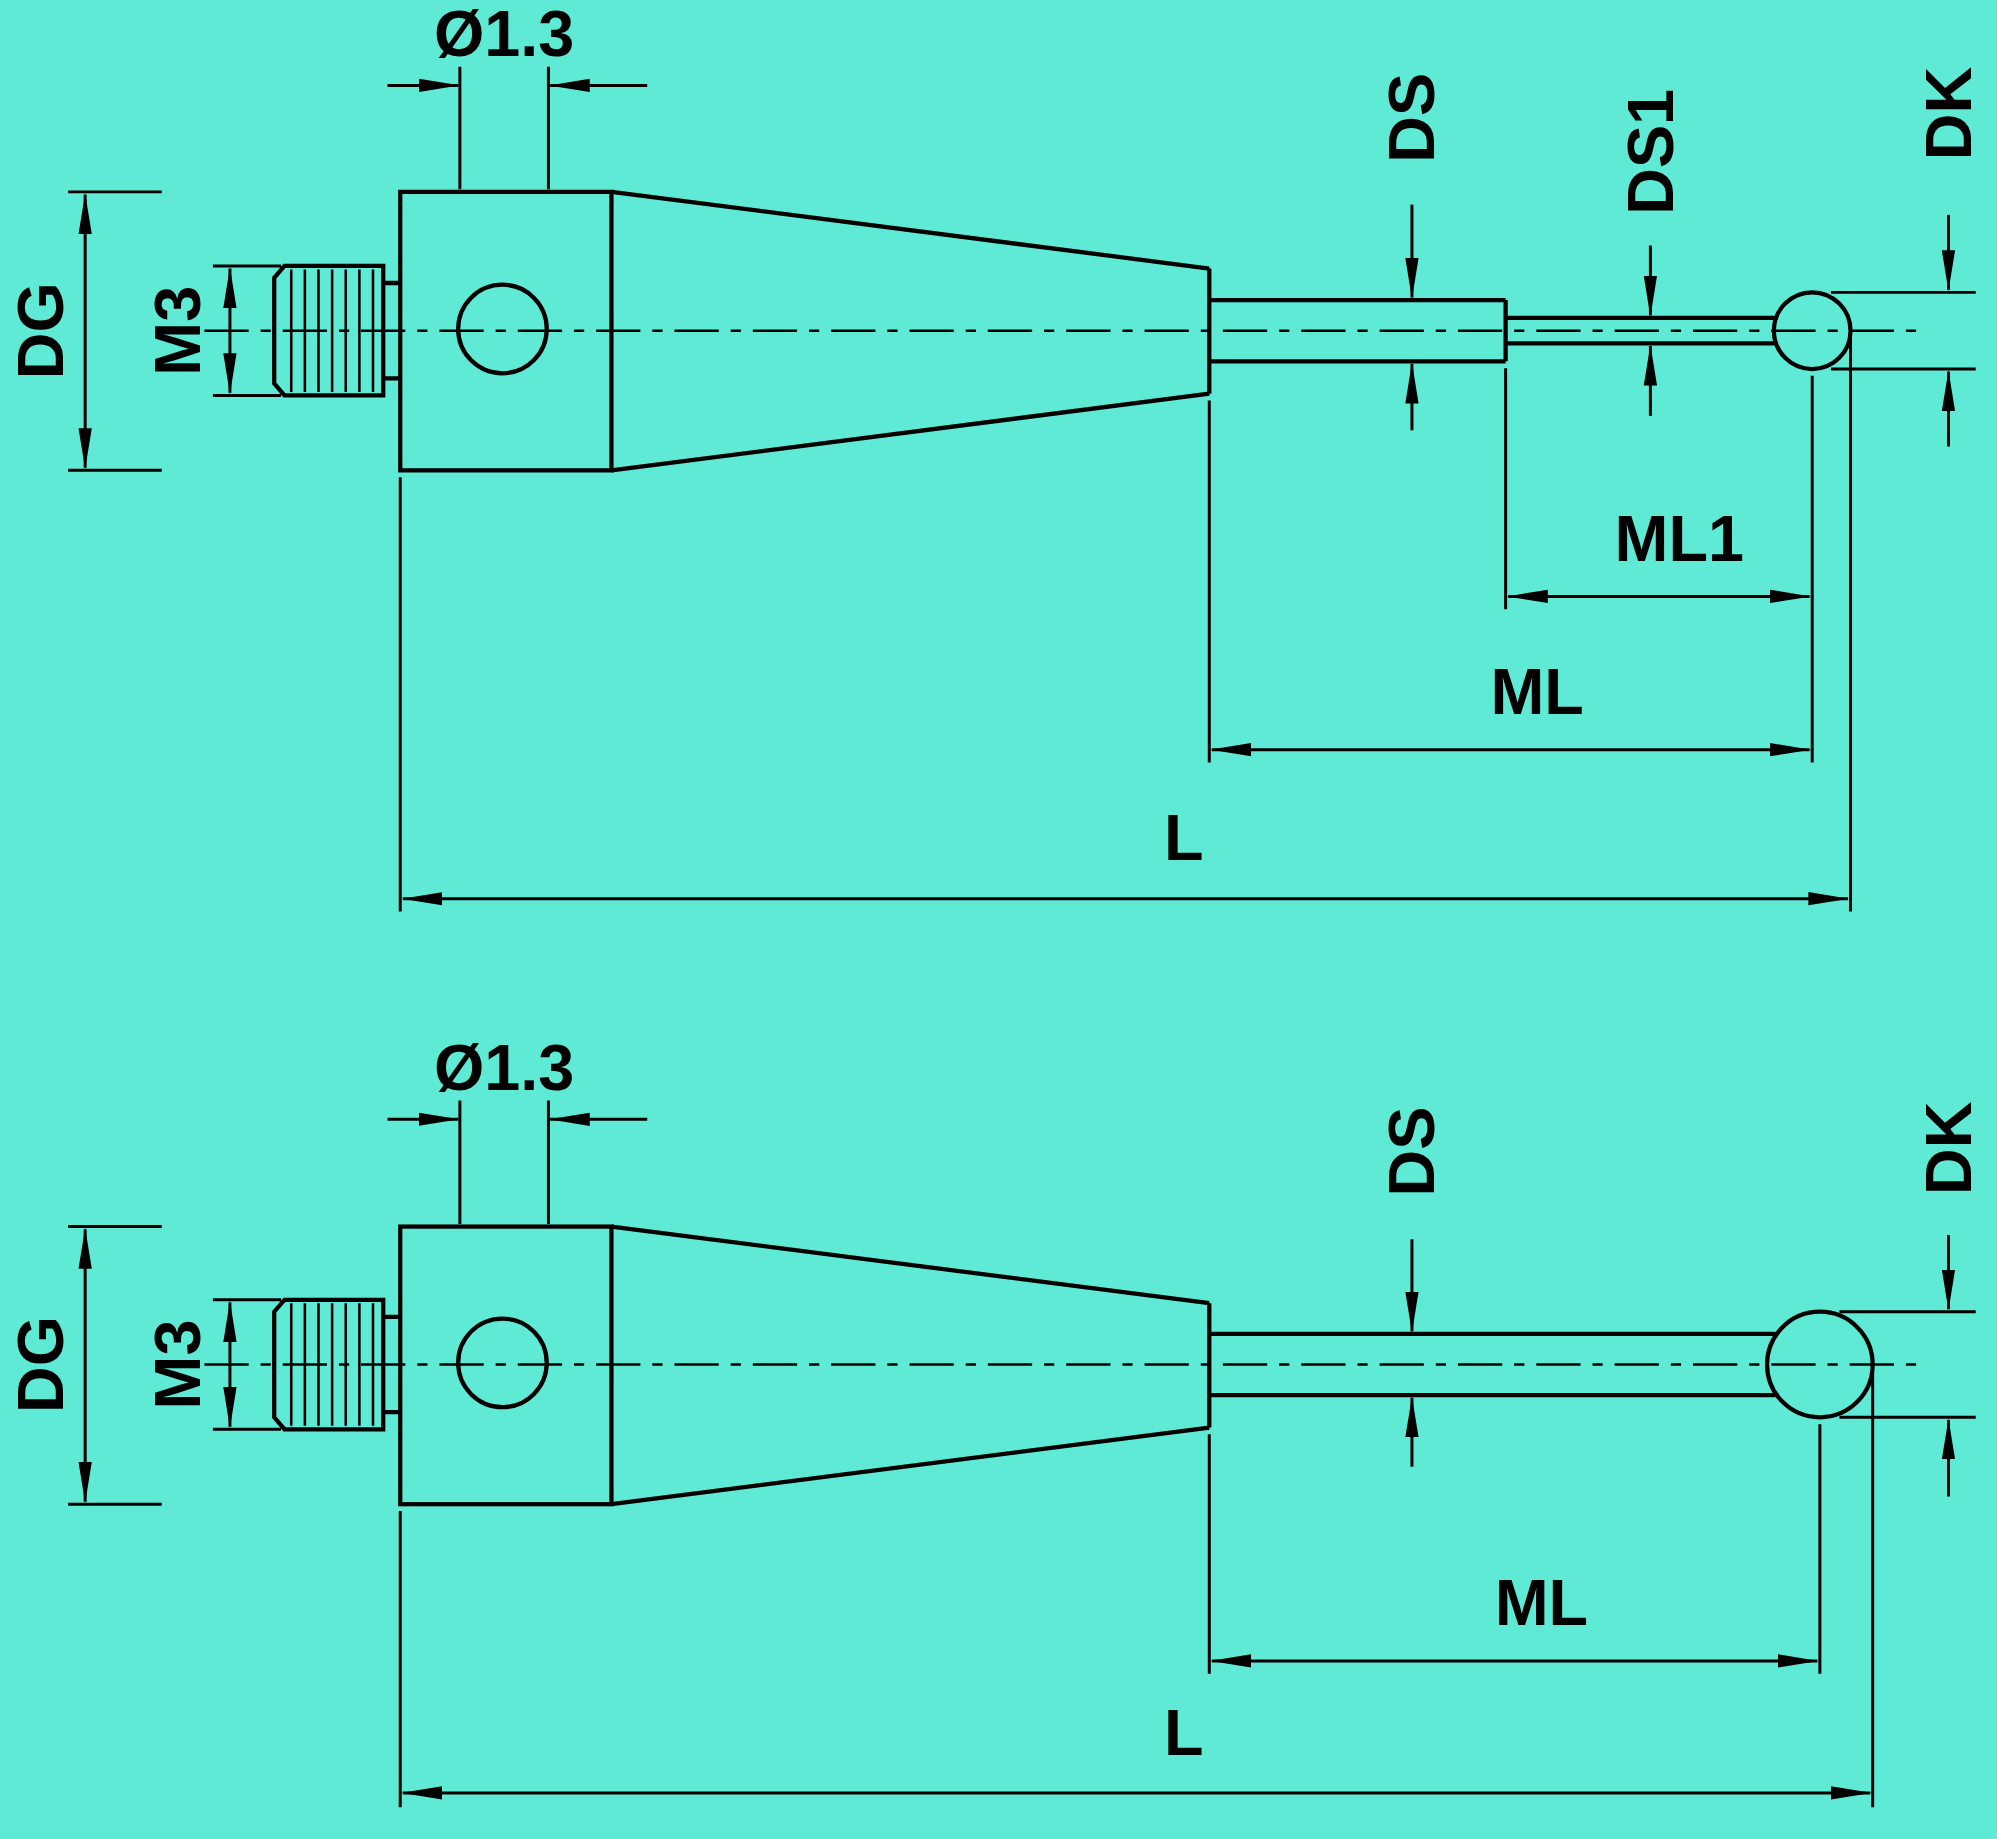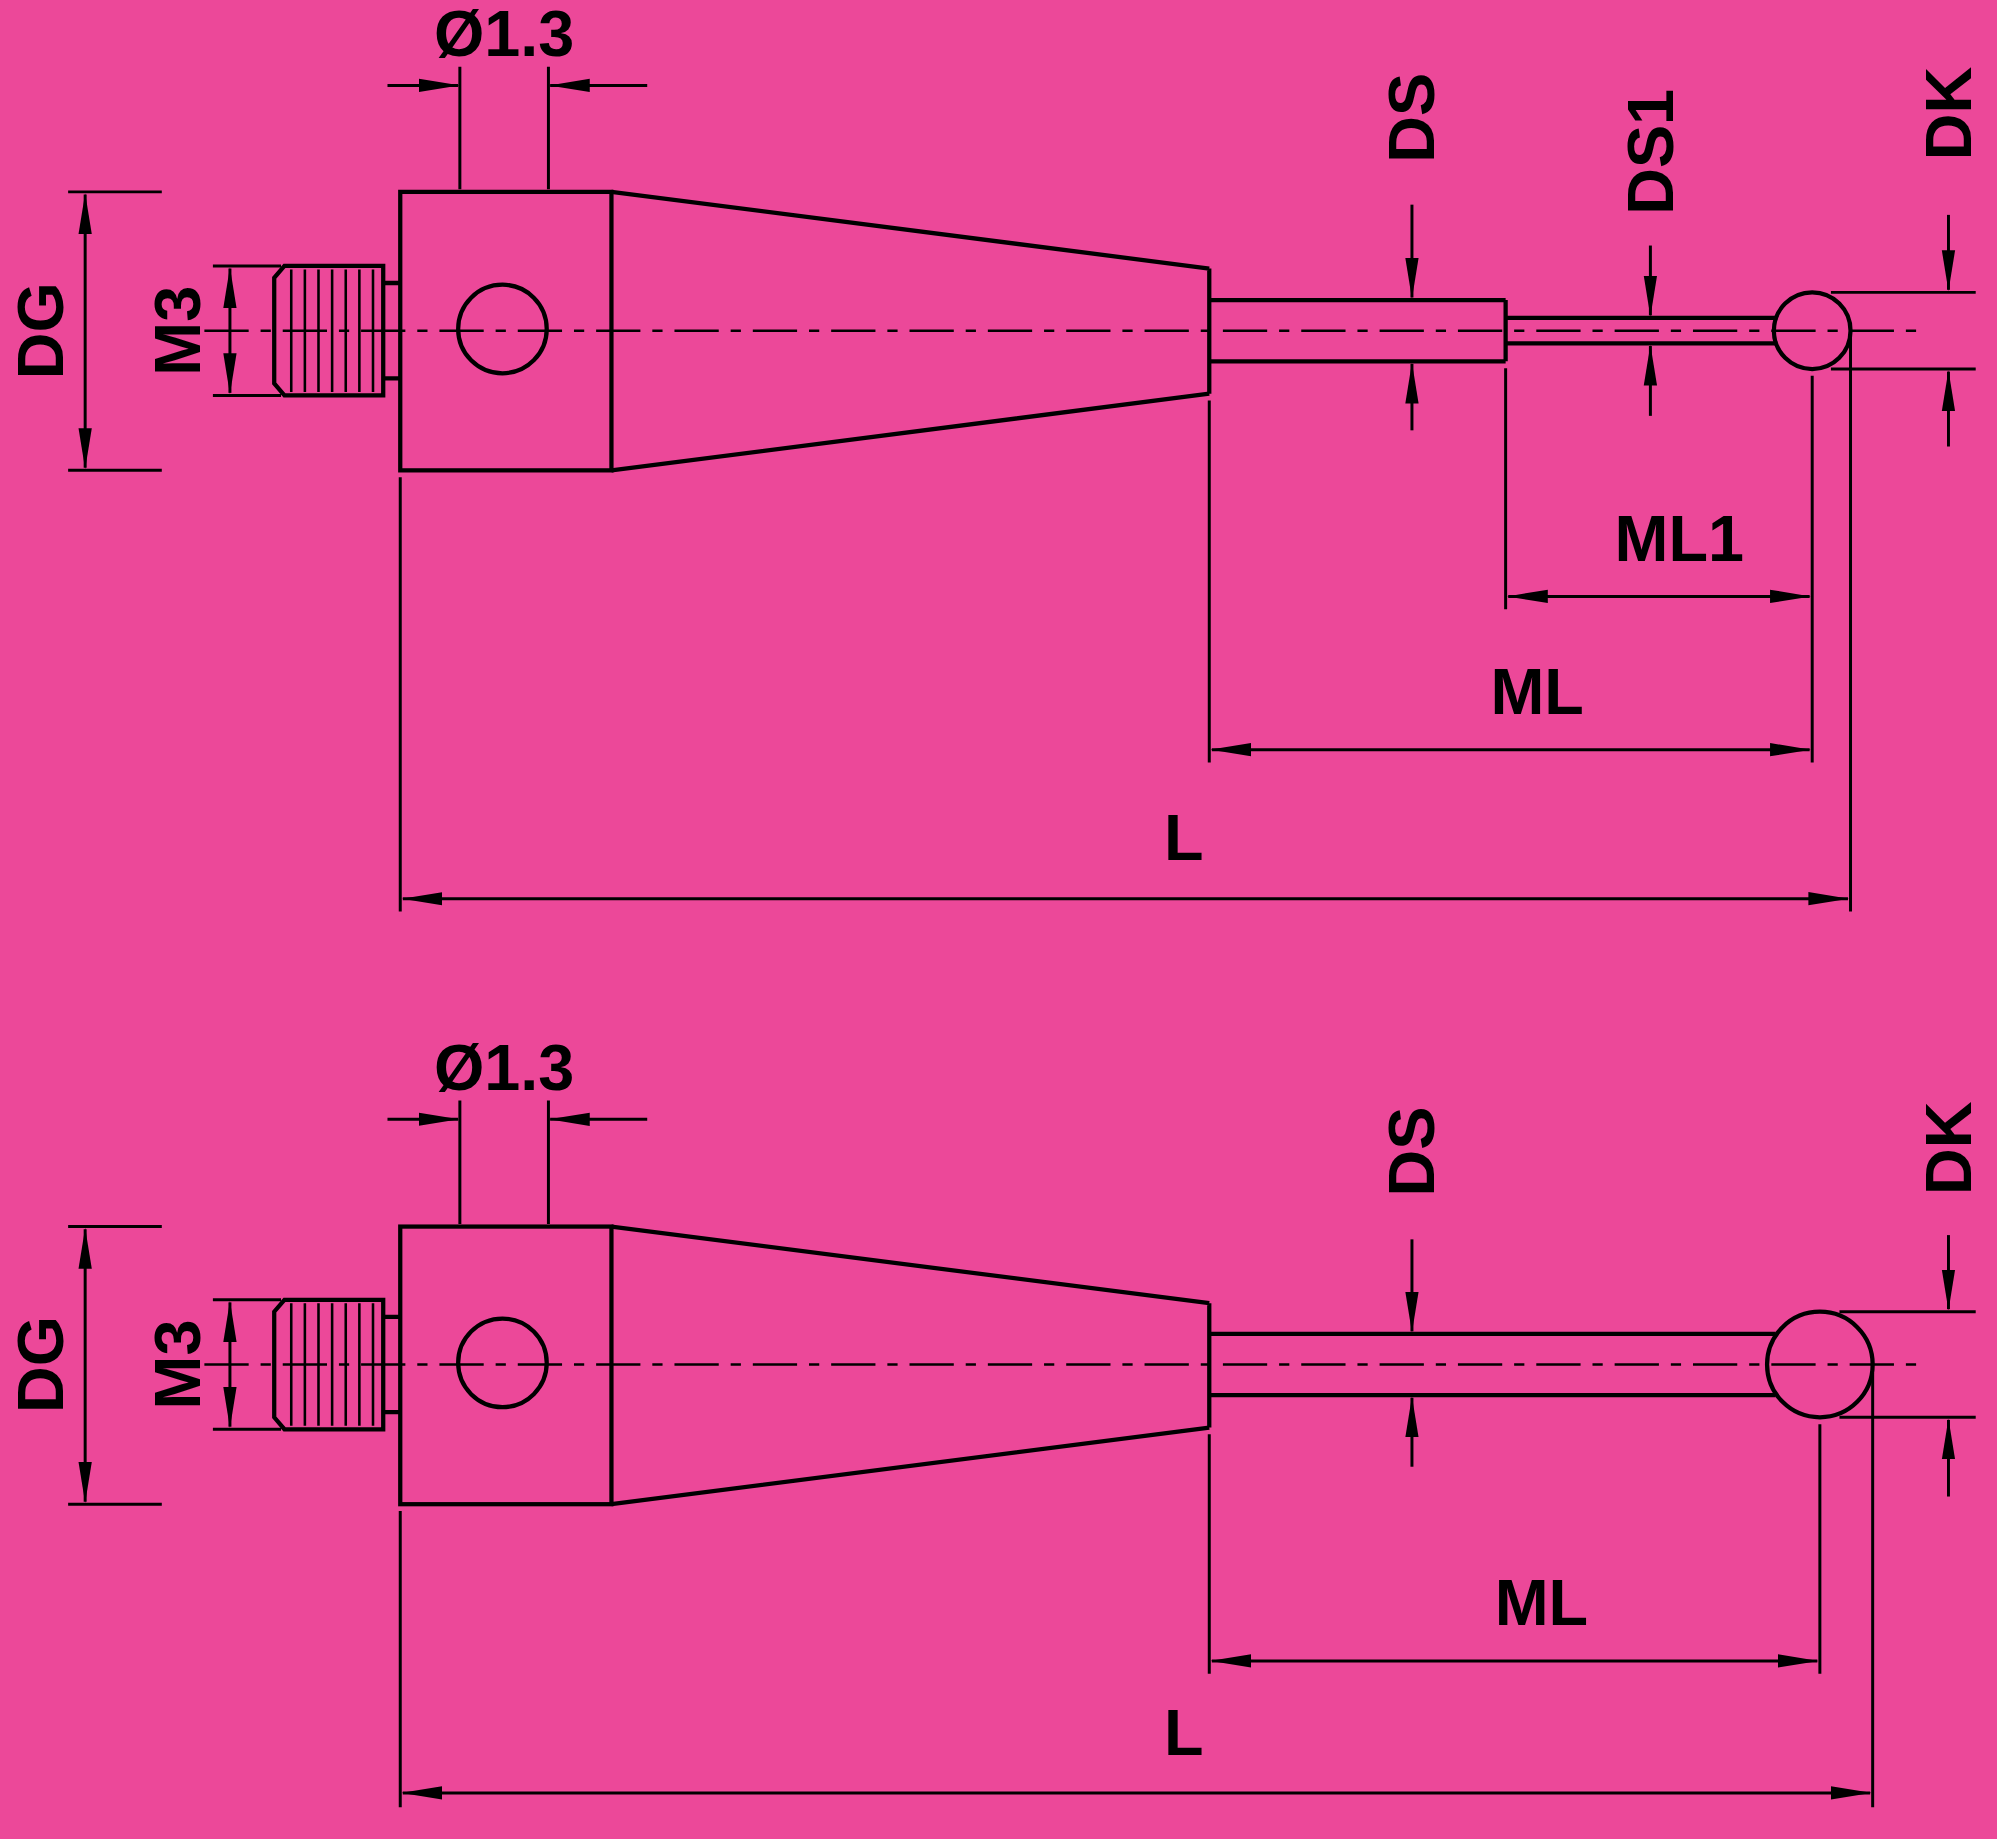--- a/index.html
+++ b/index.html
@@ -1,17 +1,17 @@
 <!DOCTYPE html>
 <html style="font-size:13.6px"><head>
 <meta charset="utf-8">
 <style>
   html,body{margin:0;padding:0;background:#ffffff;}
   #canvas{
-    width:1997px;height:1840px;background:#ec4899;position:relative;
+    width:1997px;height:1840px;background:#5eead4;position:relative;
     font-family:"Liberation Sans", sans-serif;
   }
   svg{display:block;}
   .outline{stroke:#000;stroke-width:5;fill:none;stroke-linejoin:miter;stroke-linecap:butt;}
   .thread{stroke:#000;stroke-width:3;fill:none;}
   .dim{stroke:#000;stroke-width:3.5;fill:none;}
   .center{stroke:#000;stroke-width:3;fill:none;stroke-dasharray:52 14 12 14;}
   text{font-family:"Liberation Sans", sans-serif;font-weight:bold;font-size:76px;fill:#000;}
   .hlabel{text-anchor:middle;}
   .vlabel{text-anchor:middle;dominant-baseline:central;}

